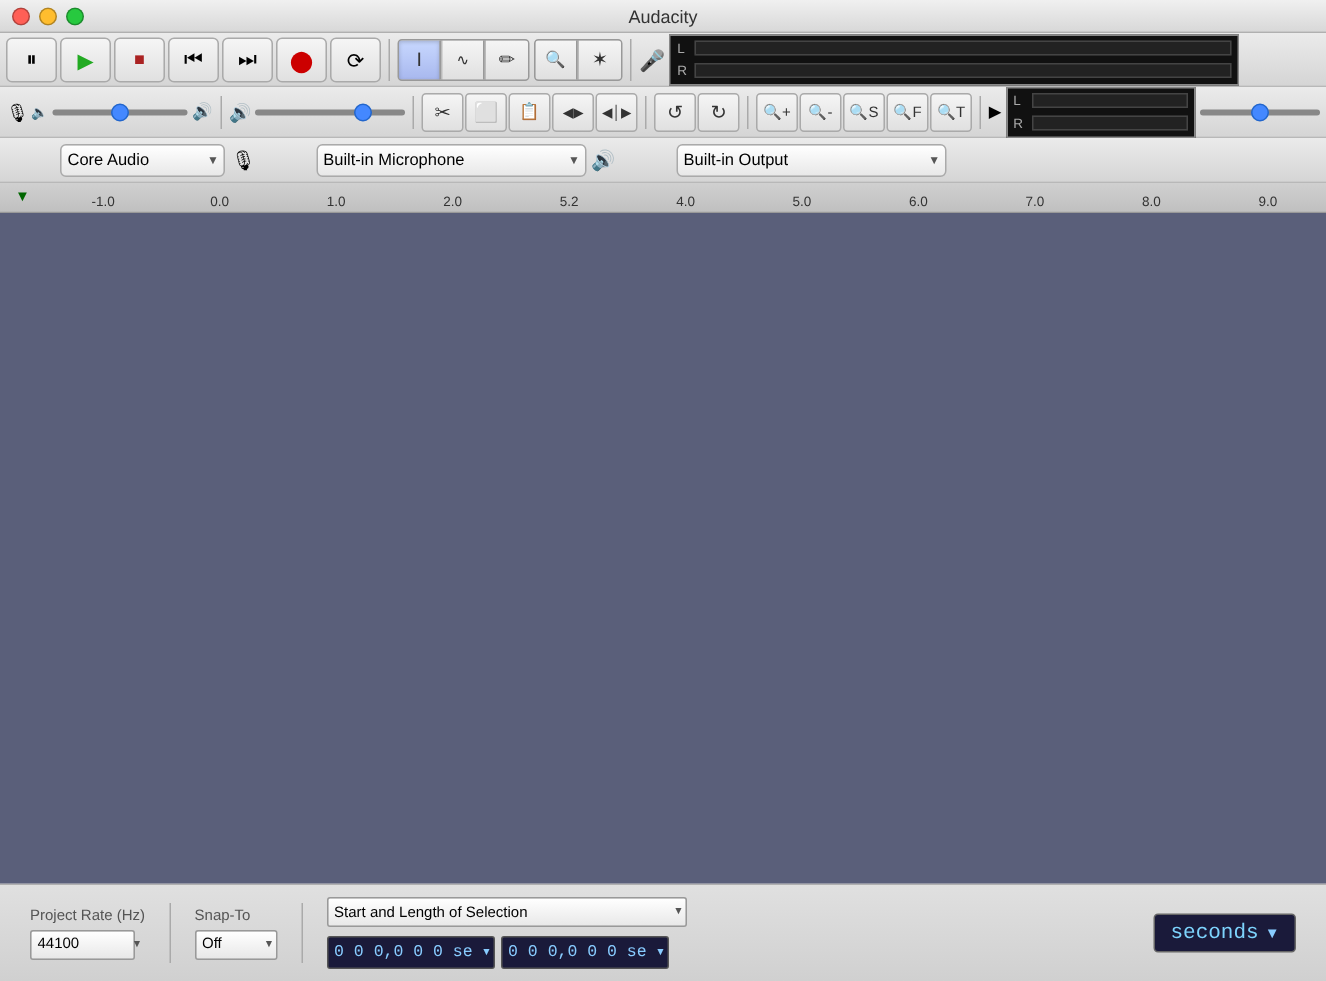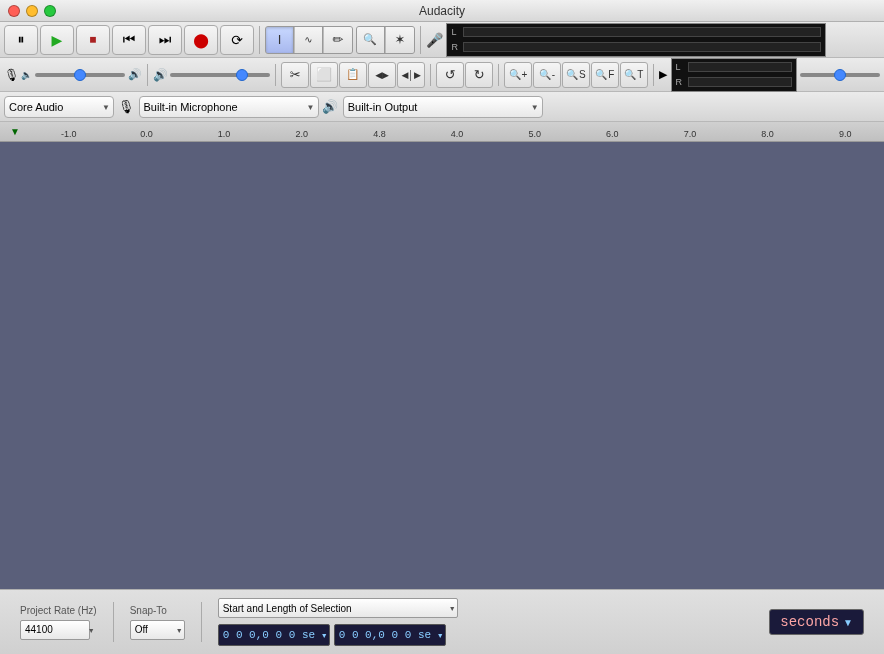--- a/index.html
+++ b/index.html
@@ -156,20 +156,21 @@
       font-size: 8px;
       position: absolute;
       right: 4px;
       top: 50%;
       transform: translateY(-50%);
       pointer-events: none;
       color: #555;
     }
     .select-wrapper select {
       padding-right: 16px;
+      margin-left: 36px;
     }
 
     
     .timeline-ruler {
       background: linear-gradient(to bottom, #d0d0d0, #c0c0c0);
       border-bottom: 1px solid #999;
       height: 20px;
       display: flex;
       align-items: flex-end;
       padding-bottom: 2px;
@@ -539,21 +540,21 @@
   <div class="select-wrapper">
     <select class="device-select" style="width:180px">
       <option>Built-in Microphone</option>
     </select>
   </div>
 
 
   <span style="font-size:13px">🔊</span>
 
   <div class="select-wrapper">
-    <select class="device-select" style="width:200px">
+    <select class="device-select" style="width:180px">
       <option>Built-in Output</option>
     </select>
   </div>
 </div>
 
 <div class="timeline-ruler">
   <div style="display:flex;align-items:flex-end;width:100%;position:relative">
     <div style="width:30px;display:flex;align-items:center;justify-content:center;padding-bottom:2px">
       <span style="color:#006600;font-size:10px">▼</span>
     </div>
@@ -564,21 +565,21 @@
       <div class="ruler-mark">
           <span>0.0</span>
         </div>
       <div class="ruler-mark">
           <span>1.0</span>
         </div>
       <div class="ruler-mark">
           <span>2.0</span>
         </div>
       <div class="ruler-mark">
-          <span>4.8</span>
+          <span>5.2</span>
         </div>
       <div class="ruler-mark">
           <span>4.0</span>
         </div>
       <div class="ruler-mark">
           <span>5.0</span>
         </div>
       <div class="ruler-mark">
           <span>6.0</span>
         </div>
@@ -638,17 +639,17 @@
       <div class="time-field-wrapper">
         <select class="time-input">
           <option>0 0 0,0 0 0 seconds</option>
         </select>
       </div>
     </div>
   </div>
 
   <div class="big-time-display" style="margin-left:auto">
     <div style="display:flex;align-items:center;gap:4px">
-      <span style="color:#fca5a5;font-size:14px;font-family:'Courier New',monospace">seconds</span>
+      <span style="color:#7dd3fc;font-size:14px;font-family:'Courier New',monospace">seconds</span>
       <span style="color:#88ccff;font-size:10px;cursor:pointer">▼</span>
     </div>
   </div>
 </div>
 
 </body></html>

